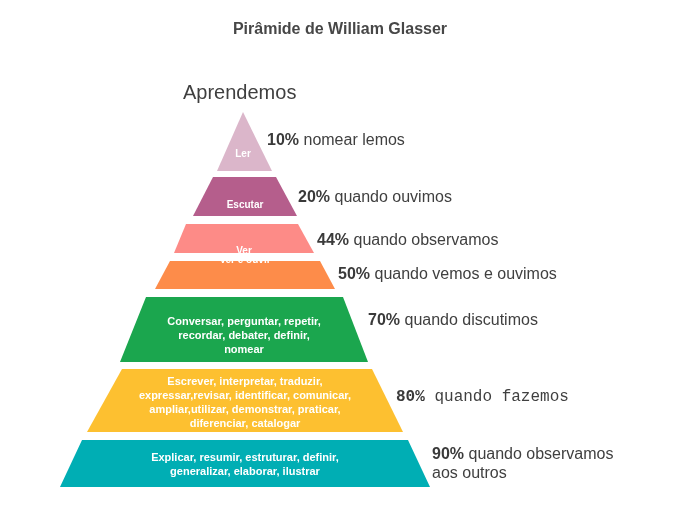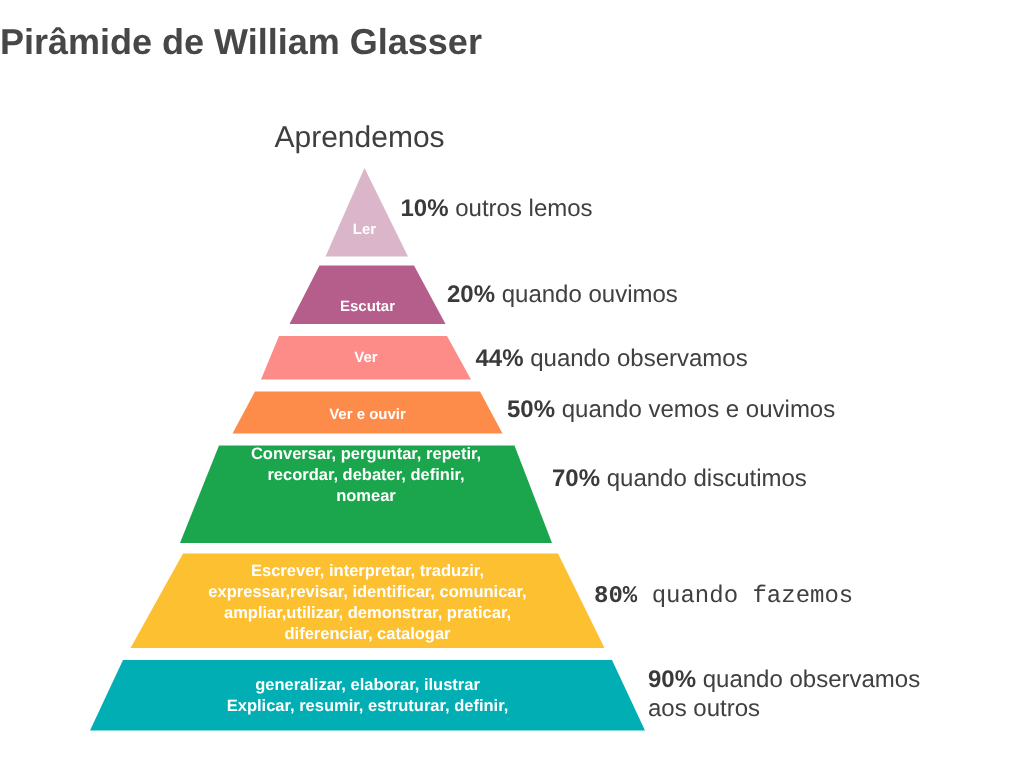--- a/index.html
+++ b/index.html
@@ -3,21 +3,21 @@
 <meta charset="utf-8">
 <style>
   html, body { margin: 0; padding: 0; }
   body {
     width: 680px; height: 507px; position: relative; overflow: hidden;
     background: #ffffff;
     font-family: "Liberation Sans", "DejaVu Sans", sans-serif;
   }
   .title {
     position: absolute; left: 0; top: 14px; width: 680px;
-    font-size: 24px; font-weight: bold; color: #474747;
+    text-align: center; font-size: 16px; font-weight: bold; color: #474747;
     line-height: 30px;
   }
   .subtitle {
     position: absolute; left: 183px; top: 80px;
     font-size: 20px; font-weight: normal; color: #3f3f3f; line-height: 24px;
   }
   svg.pyramid { position: absolute; left: 0; top: 0; }
   .tier-text {
     position: absolute; display: flex; flex-direction: column;
     align-items: center; justify-content: center; text-align: center;
@@ -48,45 +48,45 @@
   <polygon points="122,369 372,369 403,432 87,432" fill="#fdc030"></polygon>
   <polygon points="82,440 408,440 430,487 60,487" fill="#00aeb4"></polygon>
 </svg>
 
 <div class="tier-text single" style="left:203px;top:146px;width:80px;height:16px;">
   <span>Ler</span>
 </div>
 <div class="tier-text single" style="left:193px;top:177px;width:104px;height:56px;">
   <span>Escutar</span>
 </div>
-<div class="tier-text single" style="left:174px;top:224px;width:140px;height:29px;">
+<div class="tier-text single" style="left:174px;top:236px;width:140px;height:29px;">
   <span>Ver</span>
 </div>
-<div class="tier-text single" style="left:155px;top:261px;width:180px;height:32px;">
+<div class="tier-text single" style="left:155px;top:244px;width:180px;height:32px;">
   <span>Ver e ouvir</span>
 </div>
-<div class="tier-text multi" style="left:120px;top:284px;width:248px;height:65px;text-align:center;">
+<div class="tier-text multi" style="left:120px;top:302px;width:248px;height:65px;text-align:center;">
   <span>Conversar, perguntar, repetir,</span>
   <span>recordar, debater, definir,</span>
   <span>nomear</span>
 </div>
 <div class="tier-text multi" style="left:87px;top:370px;width:316px;height:63px;">
   <span>Escrever, interpretar, traduzir,</span>
   <span>expressar,revisar, identificar, comunicar,</span>
   <span>ampliar,utilizar, demonstrar, praticar,</span>
   <span>diferenciar, catalogar</span>
 </div>
 <div class="tier-text multi" style="left:60px;top:440px;width:370px;height:47px;">
+  <span>Explicar, resumir, estruturar, definir,</span>
   <span>generalizar, elaborar, ilustrar</span>
-  <span>Explicar, resumir, estruturar, definir,</span>
 </div>
 
 <div class="label" style="left:267px;top:130px;">
   <span class="pct">10%</span>
-  <span>outros lemos</span>
+  <span>nomear lemos</span>
 </div>
 <div class="label" style="left:298px;top:187px;">
   <span class="pct">20%</span>
   <span>quando ouvimos</span>
 </div>
 <div class="label" style="left:317px;top:230px;">
   <span class="pct">44%</span>
   <span>quando observamos</span>
 </div>
 <div class="label" style="left:338px;top:264px;">

